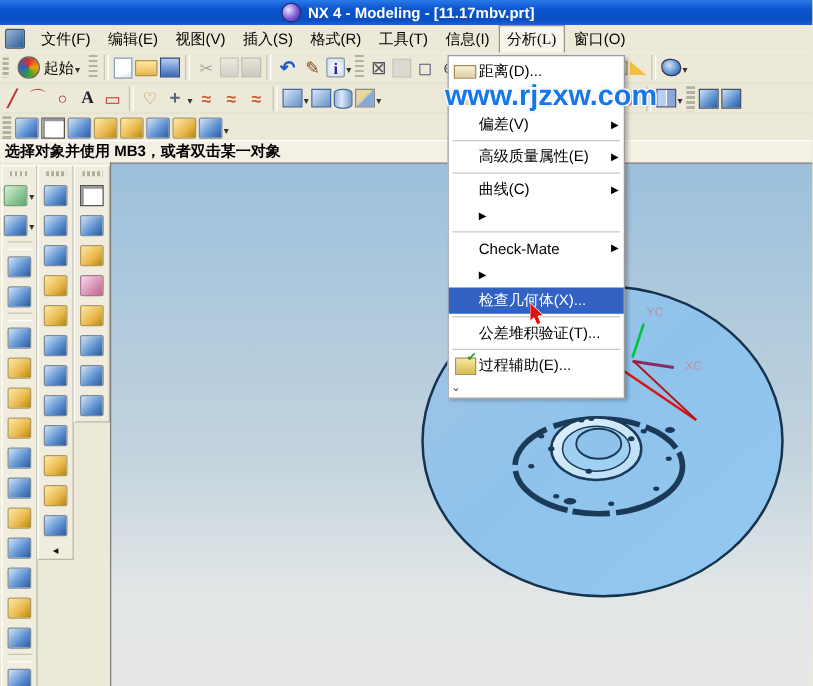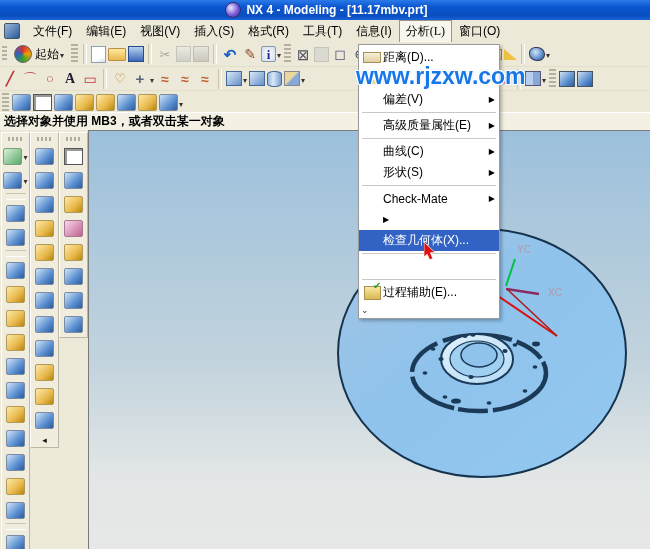--- a/index.html
+++ b/index.html
@@ -800,21 +800,20 @@
         <span></span>
       </span>
       <span class="mlabel">曲线(C)</span>
       <span class="marrow sub">▶</span>
     </div>
 
     <div class="mi">
       <span class="mico">
         <span></span>
       </span>
-      <span class="mlabel">形状(S)</span>
       <span class="marrow sub">▶</span>
     </div>
 
     <div class="mi sep">
       
       
       
     </div>
 
     <div class="mi">
@@ -844,20 +843,21 @@
     <div class="mi sep">
       
       
       
     </div>
 
     <div class="mi">
       <span class="mico">
         <span></span>
       </span>
+      <span class="mlabel">公差堆积验证(T)...</span>
 
     </div>
 
     <div class="mi sep">
       
       
       
     </div>
 
     <div class="mi">

